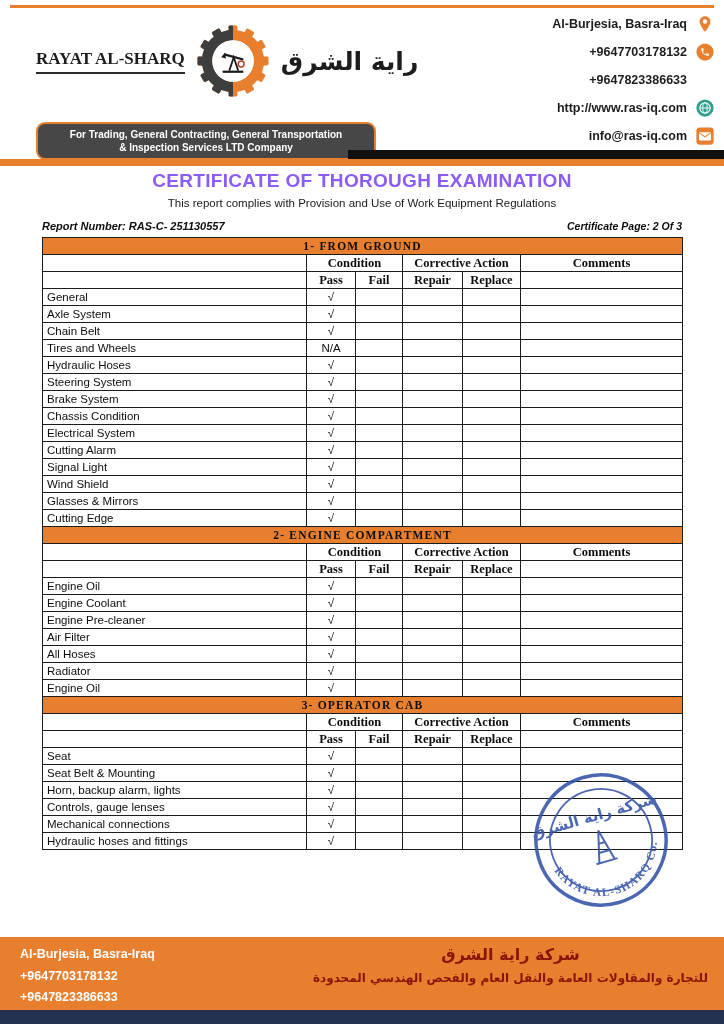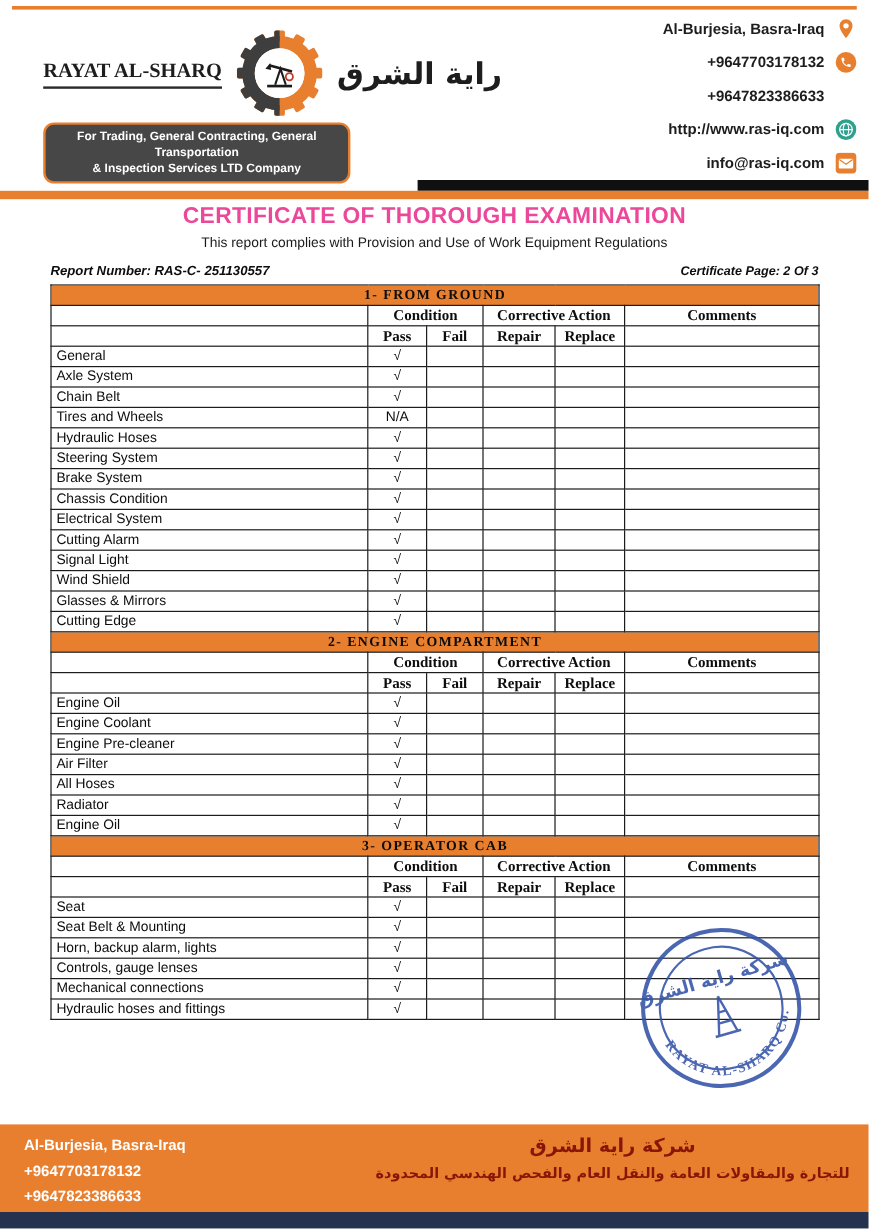--- a/index.html
+++ b/index.html
@@ -10,34 +10,34 @@
   html,body{margin:0;padding:0;}
   body{width:724px;height:1024px;font-family:"Liberation Sans",sans-serif;background:#fff;}
   .page{position:relative;width:724px;height:1024px;overflow:hidden;background:#fff;}
   .top-rule{position:absolute;left:10px;right:10px;top:5px;height:3px;background:var(--orange);}
 
   .logo-block{position:absolute;left:36px;top:24px;width:330px;}
   .logo-row{display:flex;align-items:center;gap:11px;}
   .company-en{font-family:"Liberation Serif",serif;font-size:17px;font-weight:bold;color:#1d1d1d;border-bottom:2px solid #2b2b2b;padding-bottom:3px;white-space:nowrap;}
   .logo-gear{width:74px;height:74px;flex:0 0 74px;}
   .company-ar{font-family:"DejaVu Sans",sans-serif;font-size:25px;font-weight:bold;color:#1d1d1d;white-space:nowrap;}
-  .tagline-box{margin-top:4px;width:256px;background:var(--tagline-bg);border:2px solid var(--orange);border-radius:9px;color:#fff;font-size:10px;font-weight:bold;text-align:center;padding:4px 6px;line-height:1.3;}
+  .tagline-box{margin-top:24px;width:340px;background:var(--tagline-bg);border:2px solid var(--orange);border-radius:9px;color:#fff;font-size:10px;font-weight:bold;text-align:center;padding:4px 6px;line-height:1.3;}
 
   .contacts{position:absolute;right:10px;top:14px;display:flex;flex-direction:column;gap:9px;}
   .contact-row{display:flex;align-items:center;justify-content:flex-end;gap:9px;height:19px;}
   .contact-text{font-size:12.5px;font-weight:bold;color:#1d1d1d;white-space:nowrap;}
   .contact-icon{width:18px;height:18px;flex:0 0 18px;display:inline-block;}
   .contact-icon svg{width:100%;height:100%;display:block;}
   .icon-orange{color:var(--orange);}
   .icon-teal{color:var(--globe-teal);}
 
   .band-black{position:absolute;left:348px;right:0;top:150px;height:9px;background:#101010;}
   .band-orange{position:absolute;left:0;right:0;top:159px;height:7px;background:var(--orange);}
 
-  .doc-title{position:absolute;left:0;right:0;top:170px;text-align:center;font-size:19px;font-weight:bold;color:#ec4899;letter-spacing:.3px;}
+  .doc-title{position:absolute;left:0;right:0;top:170px;text-align:center;font-size:19px;font-weight:bold;color:#8b5cf6;letter-spacing:.3px;}
   .doc-subtitle{position:absolute;left:0;right:0;top:197px;text-align:center;font-size:11.5px;color:#1a1a1a;}
 
   .report-row{position:absolute;left:42px;width:640px;top:220px;display:flex;justify-content:space-between;align-items:flex-end;font-size:11px;color:#0d0d0d;font-style:italic;}
   .report-left{font-weight:bold;}
   .report-right{font-size:10.5px;font-weight:bold;}
 
   .check-table{position:absolute;left:42px;top:237px;width:640px;border-collapse:collapse;table-layout:fixed;}
   .check-table td{border:1px solid #1c1c1c;height:17px;padding:0 4px;font-size:11.5px;color:#0d0d0d;overflow:hidden;white-space:nowrap;}
   .section-cell{background:var(--orange);color:var(--section-text);font-family:"Liberation Serif",serif;font-weight:bold;font-size:13px;letter-spacing:1.2px;text-align:center;}
   .colhead-row td{font-family:"Liberation Serif",serif;font-weight:bold;font-size:12.5px;text-align:center;}

